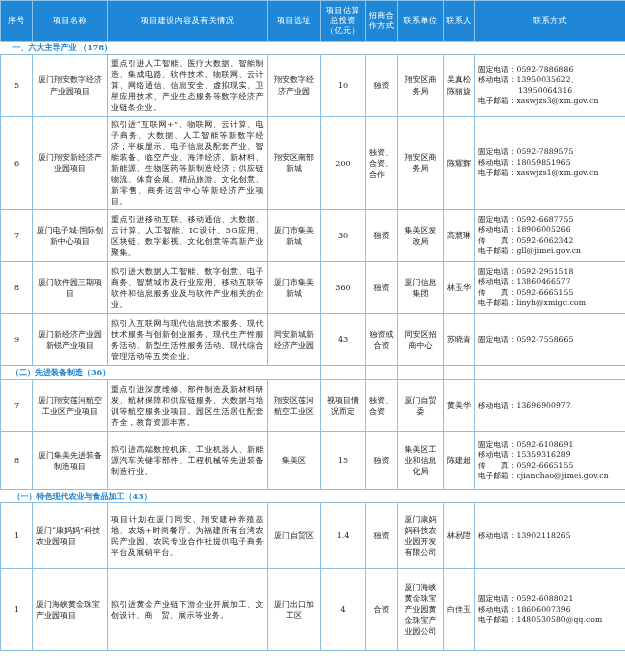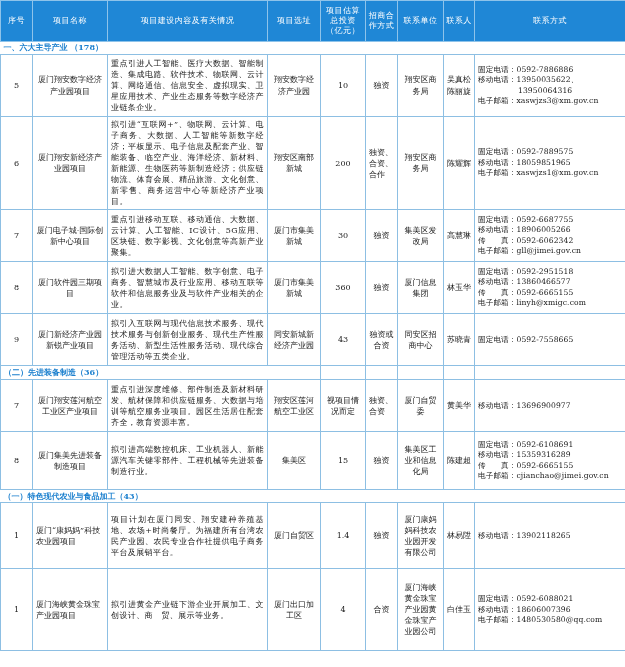--- a/index.html
+++ b/index.html
@@ -5,23 +5,23 @@
   html, body { margin: 0; padding: 0; background: #ffffff; }
   body { width: 625px; height: 667px; overflow: hidden; font-family: "DejaVu Serif", "Liberation Serif", serif; color: #1a1a1a; }
   table { border-collapse: collapse; width: 625px; table-layout: fixed; font-size: 8px; line-height: 1.38; }
   col.c1 { width: 32px; } col.c2 { width: 75px; } col.c3 { width: 160px; } col.c4 { width: 53px; }
   col.c5 { width: 45px; } col.c6 { width: 32px; } col.c7 { width: 46px; } col.c8 { width: 31px; } col.c9 { width: 151px; }
   th { background: #1f87d6; color: #ffffff; font-weight: normal; border: 1px solid #8ec3ea; text-align: center; vertical-align: middle; height: 40px; padding: 0 1px; font-size: 8px; line-height: 1.25; letter-spacing: 0.5px; }
   td { border: 1px solid #8dbfe3; vertical-align: middle; padding: 2px 3px; }
   td.center { text-align: center; }
   td.desc { text-align: justify; letter-spacing: 0.4px; margin-top: 8px; }
   td.contact { text-align: left; font-size: 7.6px; letter-spacing: 0.1px; margin-left: 47px; }
-  tr.sec td { border: none; color: #1a7fce; font-weight: bold; padding: 0 3px; height: 12px; font-size: 8px; }
+  tr.sec td { border: none; color: #1a7fce; font-weight: bold; padding: 0 12px; height: 12px; font-size: 8px; }
   tr.sub td { border-left: 1px solid #8dbfe3; border-right: 1px solid #8dbfe3; border-top: none; border-bottom: 1px solid #8dbfe3; }
-  tr.sub td.sectext { color: #1a7fce; font-weight: bold; padding: 1px 3px; font-size: 8px; }
+  tr.sub td.sectext { color: #1a7fce; font-weight: bold; padding: 1px 10px; font-size: 8px; }
   .cl { display: block; white-space: nowrap; }
   .indent { padding-left: 40px; }
 </style>
 </head>
 <body>
 
 <table>
   <colgroup>
       <col class="c1">
       <col class="c2">

